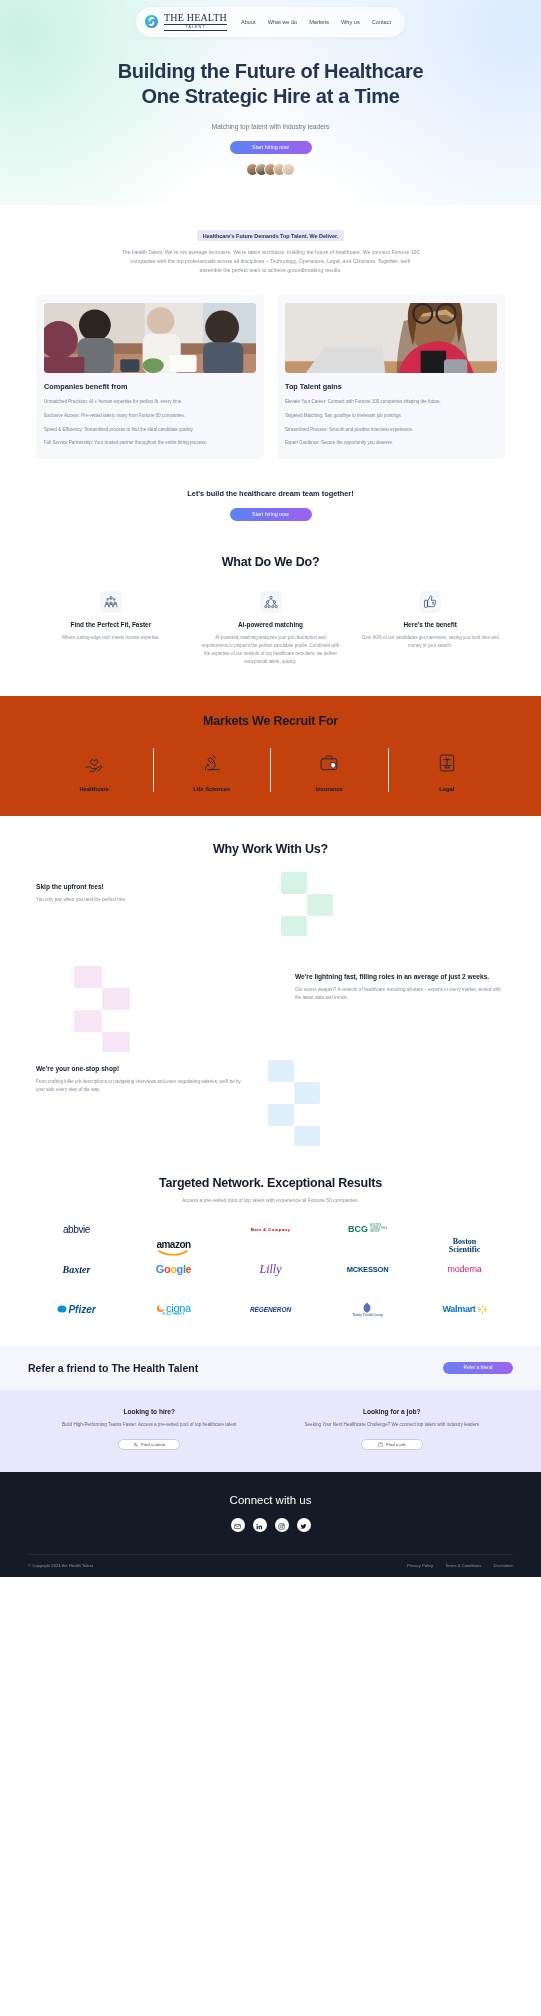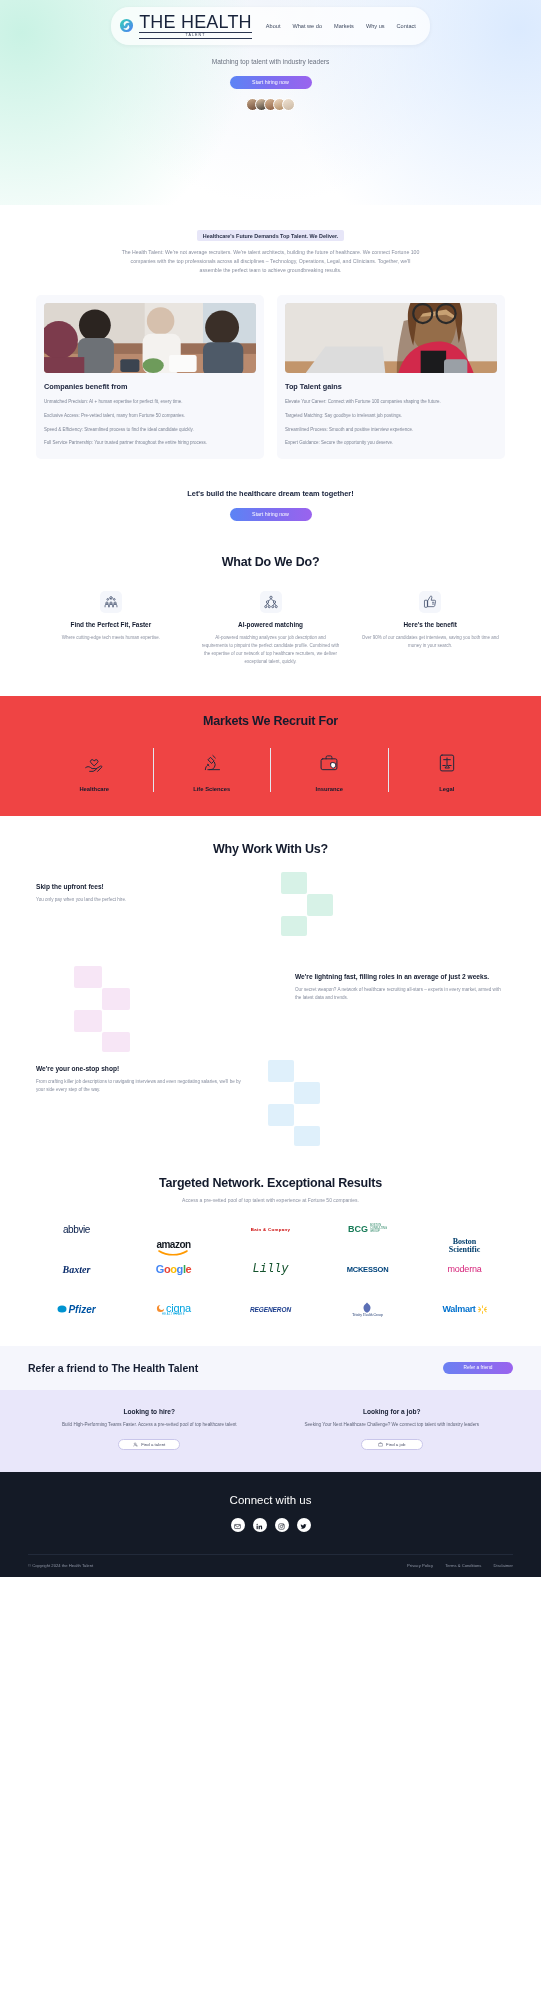--- a/index.html
+++ b/index.html
@@ -29,22 +29,22 @@
     display:flex; align-items:center; gap:14px;
     background:rgba(255,255,255,0.72);
     border-radius:18px;
     padding:6px 14px 6px 8px;
     box-shadow:0 1px 4px rgba(31,41,55,0.06);
   }
   .brand { display:flex; align-items:center; gap:5px; }
   .brand-mark { width:15px; height:15px; flex:0 0 15px; }
   .brand-text { display:flex; flex-direction:column; align-items:center; line-height:1; }
   .brand-name {
-    font-family:Liberation Sans, sans-serif;
-    font-size:18px; letter-spacing:.2px; color:#18233b; font-weight:400;
+    font-family:Liberation Serif, serif;
+    font-size:10px; letter-spacing:.2px; color:#18233b; font-weight:400;
   }
   .brand-sub {
     font-size:3.6px; letter-spacing:1.1px; color:#2b3650;
     border-top:.6px solid #2b3650; border-bottom:.6px solid #2b3650;
     margin-top:1px; padding:.5px 0; width:100%; text-align:center;
   }
   .nav-links { display:flex; align-items:center; gap:12px; }
   .nav-links a { font-size:5.6px; color:#3f4a60; text-decoration:none; }
 
   .hero-title {
@@ -103,21 +103,21 @@
   .svc { flex:1; text-align:center; }
   .svc-icon {
     width:22px; height:22px; margin:0 auto; border-radius:5px;
     background:#f4f6fb; display:flex; align-items:center; justify-content:center;
   }
   .svc-icon svg { width:14px; height:14px; }
   .svc-h { margin-top:8px; font-size:6.4px; font-weight:700; color:#121a2e; }
   .svc-b { margin-top:6px; font-size:4.5px; line-height:1.75; color:#8b91a1; padding:0 6px; }
 
   
-  .markets-band { margin-top:30px; background:#ef4444; padding:18px 36px 24px; }
+  .markets-band { margin-top:30px; background:#c2410c; padding:18px 36px 24px; }
   .markets-grid { display:flex; margin-top:20px; }
   .mkt { flex:1; text-align:center; padding:0 4px; }
   .mkt + .mkt { border-left:1px solid #e4e7ef; }
   .mkt-icon { height:30px; display:flex; align-items:center; justify-content:center; }
   .mkt-icon svg { width:20px; height:20px; }
   .mkt-l { margin-top:8px; font-size:5.8px; font-weight:700; color:#131b2e; }
 
   
   .why { padding:26px 36px 0; position:relative; }
   .why-row { position:relative; min-height:62px; margin-top:14px; }
@@ -191,20 +191,24 @@
         <div class="nav-links">
           <a href="#">About</a>
           <a href="#">What we do</a>
           <a href="#">Markets</a>
           <a href="#">Why us</a>
           <a href="#">Contact</a>
         </div>
       </nav>
     </div>
 
+    <h1 class="hero-title">
+      <span>Building the Future of Healthcare</span><br>
+      <span>One Strategic Hire at a Time</span>
+    </h1>
     <p class="hero-sub">Matching top talent with industry leaders</p>
     <button class="btn-primary">Start hiring now</button>
     <div class="avatars">
       <span class="av" style="background:linear-gradient(160deg,#c9a98a,#6d4b38)"></span>
       <span class="av" style="background:linear-gradient(160deg,#e3c6a8,#3e3a34)"></span>
       <span class="av" style="background:linear-gradient(160deg,#d9b999,#8a5b3e)"></span>
       <span class="av" style="background:linear-gradient(160deg,#efd9c3,#b08b63)"></span>
       <span class="av" style="background:linear-gradient(160deg,#f0e2d2,#c9b7a2)"></span>
     </div>
   </section>
@@ -435,21 +439,21 @@
 
       <div class="logo">
         <span style="font-family:'Liberation Serif',serif;font-style:italic;font-size:10px;font-weight:700;color:#0a2c6b;">Baxter</span>
       </div>
       <div class="logo">
         <span style="font-size:11px;font-weight:700;letter-spacing:-.4px;">
           <span style="color:#4285f4">G</span><span style="color:#ea4335">o</span><span style="color:#fbbc05">o</span><span style="color:#4285f4">g</span><span style="color:#34a853">l</span><span style="color:#ea4335">e</span>
         </span>
       </div>
       <div class="logo">
-        <span style="font-family:Liberation Mono, monospace;font-style:italic;font-size:12px;color:#14532d;">Lilly</span>
+        <span style="font-family:Liberation Serif, serif;font-style:italic;font-size:12px;color:#6d28d9;">Lilly</span>
       </div>
       <div class="logo">
         <span style="font-size:7.5px;font-weight:700;color:#00437b;letter-spacing:-.2px;">MCKESSON</span>
       </div>
       <div class="logo">
         <span style="font-size:9px;color:#d6247a;letter-spacing:-.2px;">moderna</span>
       </div>
 
       <div class="logo">
         <span style="display:flex;align-items:center;gap:1px;">

